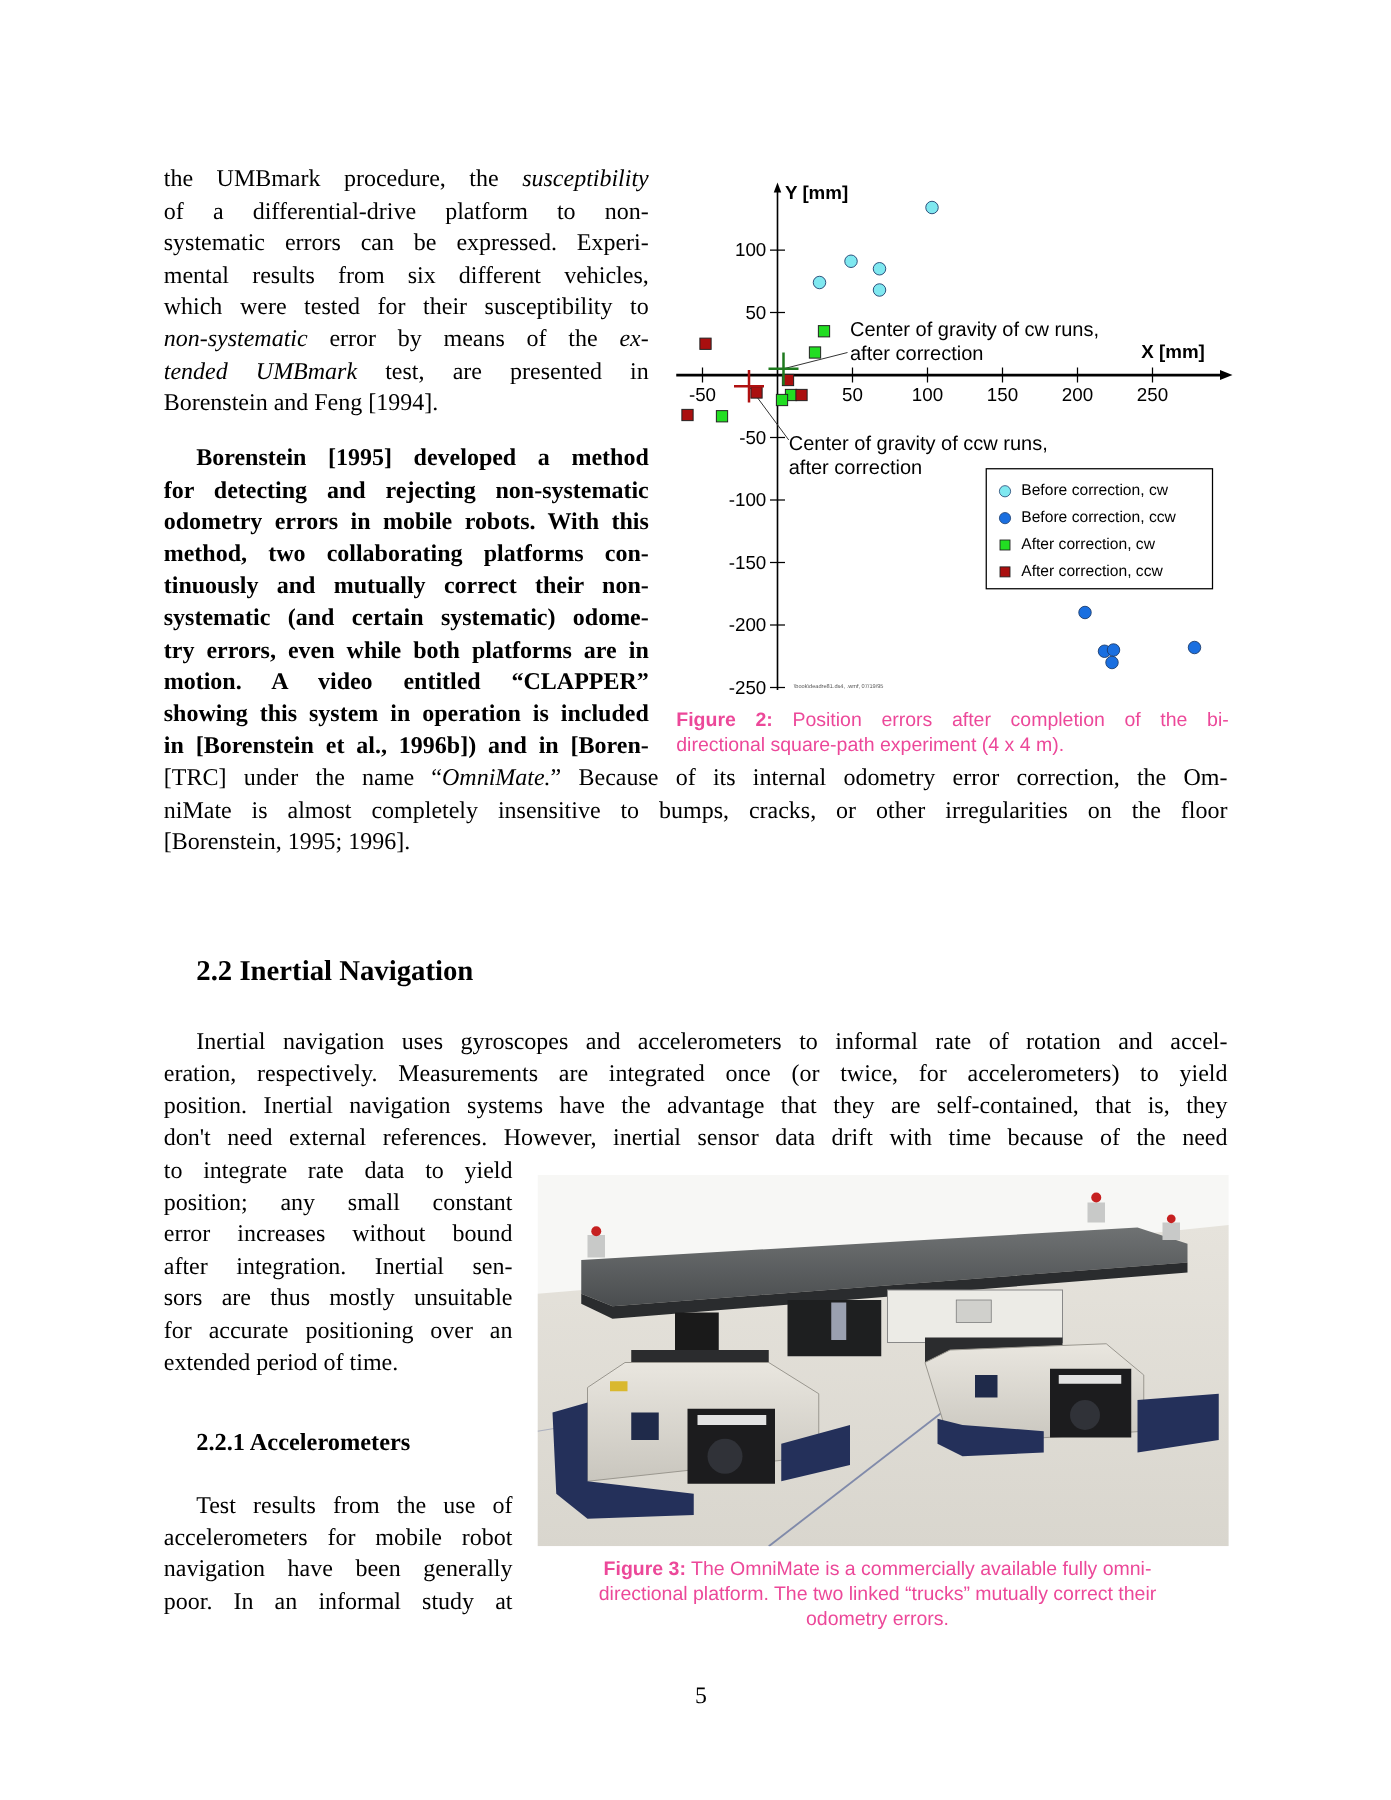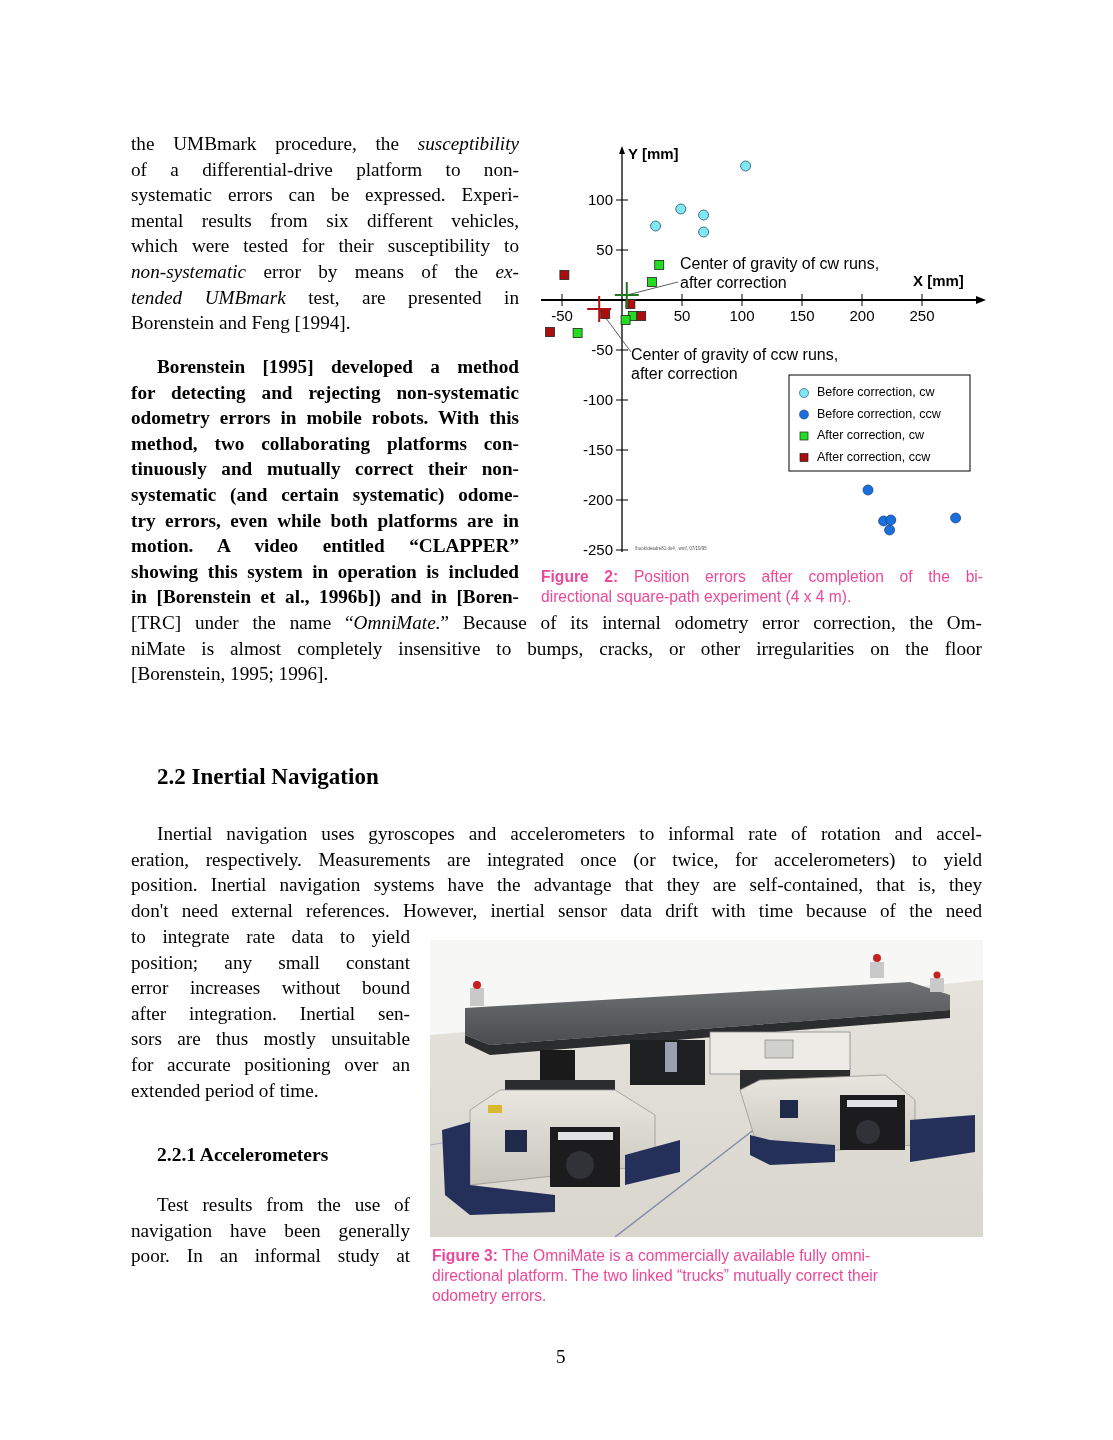--- a/index.html
+++ b/index.html
@@ -5,21 +5,21 @@
   html, body { margin: 0; padding: 0; background: #ffffff; }
   body { width: 1113px; height: 1440px; position: relative; overflow: hidden; }
   .serif { font-family: "Liberation Serif", "DejaVu Serif", serif; color: #000000; }
   .sans { font-family: "Liberation Sans", "DejaVu Sans", sans-serif; color: #ec4899; }
   .para { position: absolute; font-size: 19.2px; line-height: 25.6px; text-align: justify; margin: 0; }
   .para .ln { display: block; text-align: justify; text-align-last: justify; white-space: nowrap; height: 25.6px; }
   .para .ln.last { text-align-last: left; }
   .para .ln.indent { text-indent: 26px; }
   .h2 { position: absolute; left: 157px; top: 764px; font-size: 23px; font-weight: bold; margin: 0; }
   .h3 { position: absolute; left: 157px; top: 1144px; font-size: 19.5px; font-weight: bold; margin: 0; }
-  .caption { position: absolute; font-size: 15.6px; line-height: 20px; margin: 0; }
+  .caption { position: absolute; font-size: 15.6px; line-height: 20px; margin: 0; text-align: center; }
   .caption b { font-weight: bold; }
   .pagenum { position: absolute; left: 556px; top: 1346px; font-size: 19px; }
   #chart { position: absolute; left: 530px; top: 135px; width: 460px; height: 425px; }
   #photo { position: absolute; left: 430px; top: 940px; width: 553px; height: 297px; }
 </style>
 </head>
 <body>
 
 <div class="para serif" style="left:131px; top:131px; width:388px;">
   <span class="ln"><span>the UMBmark procedure, the </span><i>susceptibility</i></span>
@@ -146,20 +146,21 @@
   <span class="ln">after integration. Inertial sen-</span>
   <span class="ln">sors are thus mostly unsuitable</span>
   <span class="ln">for accurate positioning over an</span>
   <span class="ln last">extended period of time.</span>
 </div>
 
 <h3 class="h3 serif">2.2.1 Accelerometers</h3>
 
 <div class="para serif" style="left:131px; top:1192px; width:279px;">
   <span class="ln indent">Test results from the use of</span>
+  <span class="ln">accelerometers for mobile robot</span>
   <span class="ln">navigation have been generally</span>
   <span class="ln">poor. In an informal study at</span>
 </div>
 
 <svg id="photo" viewBox="0 0 553 297" xmlns="http://www.w3.org/2000/svg">
   <defs>
     <linearGradient id="floor" x1="0" y1="0" x2="0" y2="1">
       <stop offset="0" stop-color="#e6e3dc"></stop>
       <stop offset="1" stop-color="#d9d6ce"></stop>
     </linearGradient>

